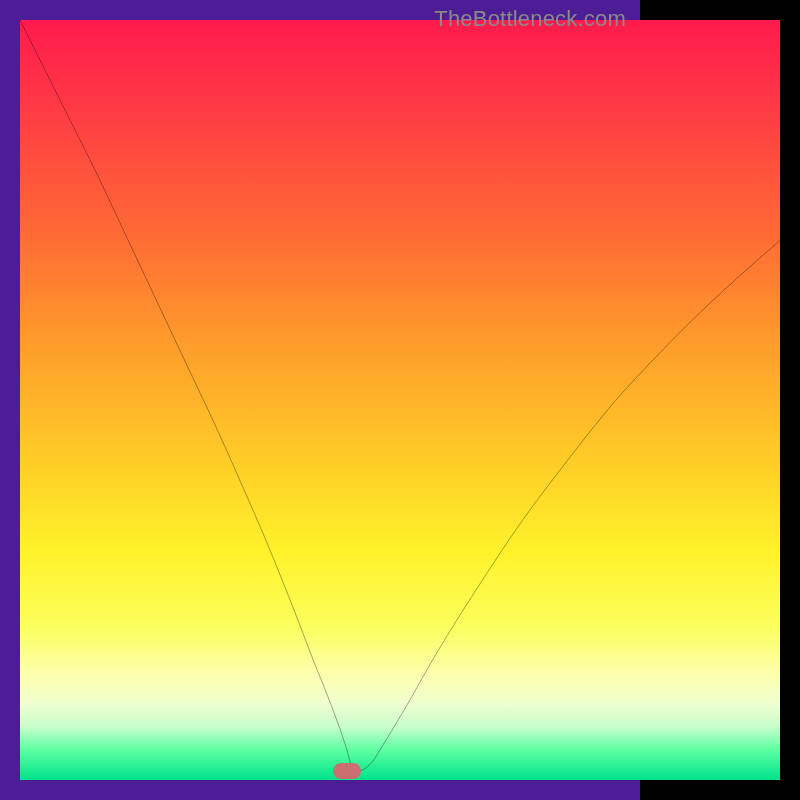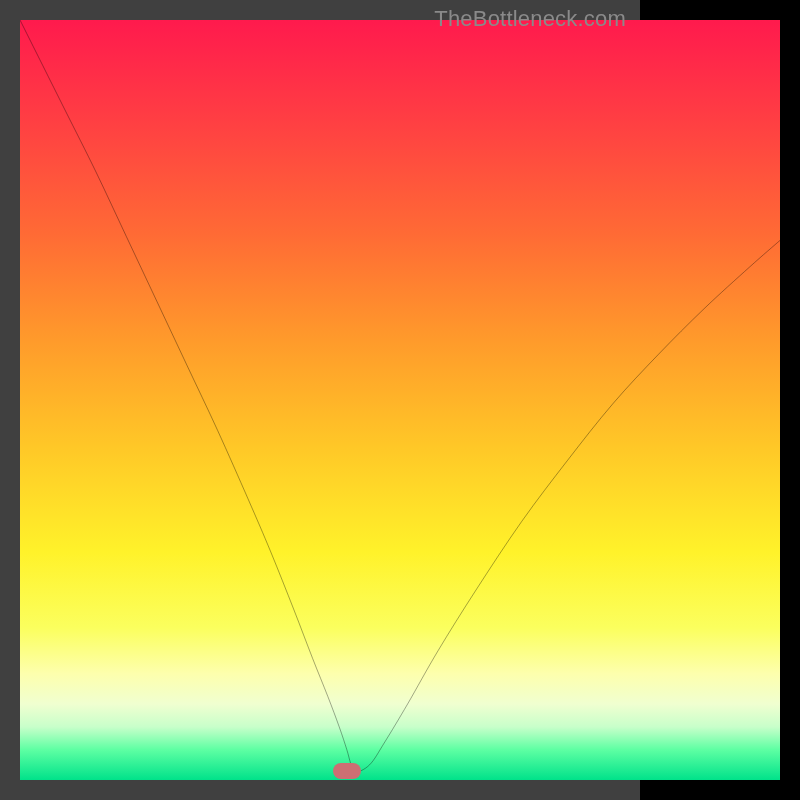--- a/index.html
+++ b/index.html
@@ -7,21 +7,21 @@
     padding: 0;
     width: 800px;
     height: 800px;
     background: #000;
     overflow: hidden;
   }
   .frame {
     position: relative;
     width: 640px;
     height: 800px;
-    background: #404040;
+    background: #4c1d95;
   }
   .watermark {
     position: absolute;
     top: 6px;
     right: 14px;
     color: #8a8a8a;
     font-family: Arial, Helvetica, sans-serif;
     font-size: 22px;
     font-weight: 500;
     letter-spacing: 0.2px;

